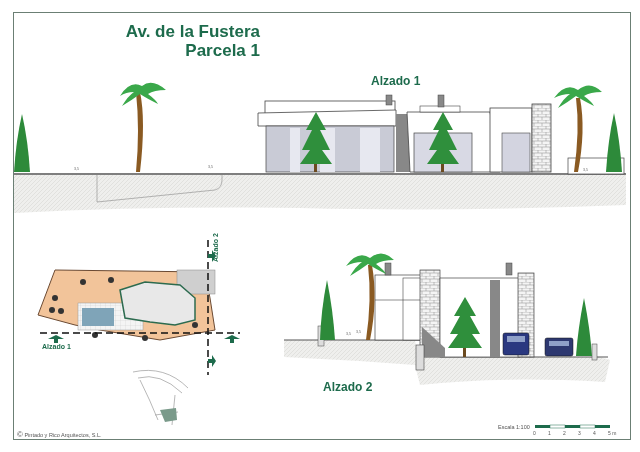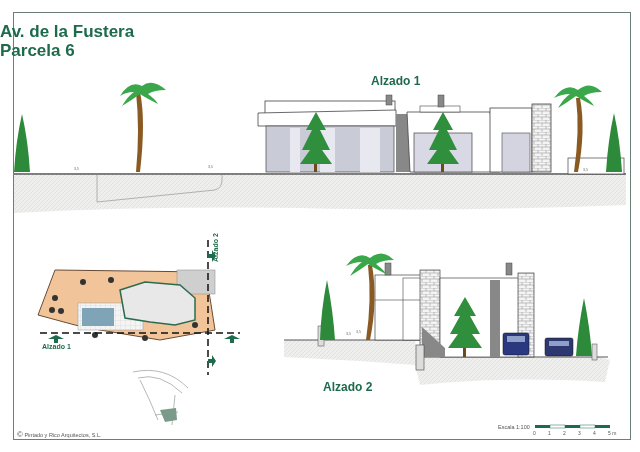--- a/index.html
+++ b/index.html
@@ -1,30 +1,30 @@
 <!DOCTYPE html>
 <html><head>
 <meta charset="utf-8">
 <style>
   html,body{margin:0;padding:0;background:#fff;}
   body{width:640px;height:452px;position:relative;overflow:hidden;font-family:"Liberation Sans",sans-serif;}
   .frame{position:absolute;left:13px;top:12px;width:618px;height:428px;border:1px solid #6b7f74;box-sizing:border-box;}
-  .title{position:absolute;left:0;width:260px;text-align:left;color:#1d6b4c;font-weight:bold;font-size:17px;line-height:19px;}
+  .title{position:absolute;left:0;width:260px;text-align:right;color:#1d6b4c;font-weight:bold;font-size:17px;line-height:19px;}
   .label{position:absolute;color:#1d6b4c;font-weight:bold;font-size:12px;}
   .small{position:absolute;color:#555;font-size:5.5px;}
   svg{position:absolute;left:0;top:0;}
 </style>
 </head>
 <body>
 
 <div class="frame"></div>
 
 <div class="title" style="top:22px;">
   <div>Av. de la Fustera</div>
-  <div>Parcela 6</div>
+  <div>Parcela 1</div>
 </div>
 
 <svg width="640" height="452" viewBox="0 0 640 452">
   <defs>
     <pattern id="hatch" width="4" height="4" patternUnits="userSpaceOnUse">
       <rect width="4" height="4" fill="#efefed"></rect>
       <path d="M0,4 L4,0" stroke="#d6d6d3" stroke-width="0.6"></path>
     </pattern>
     <pattern id="stone" width="8" height="6" patternUnits="userSpaceOnUse">
       <rect width="8" height="6" fill="#f4f4f4"></rect>

